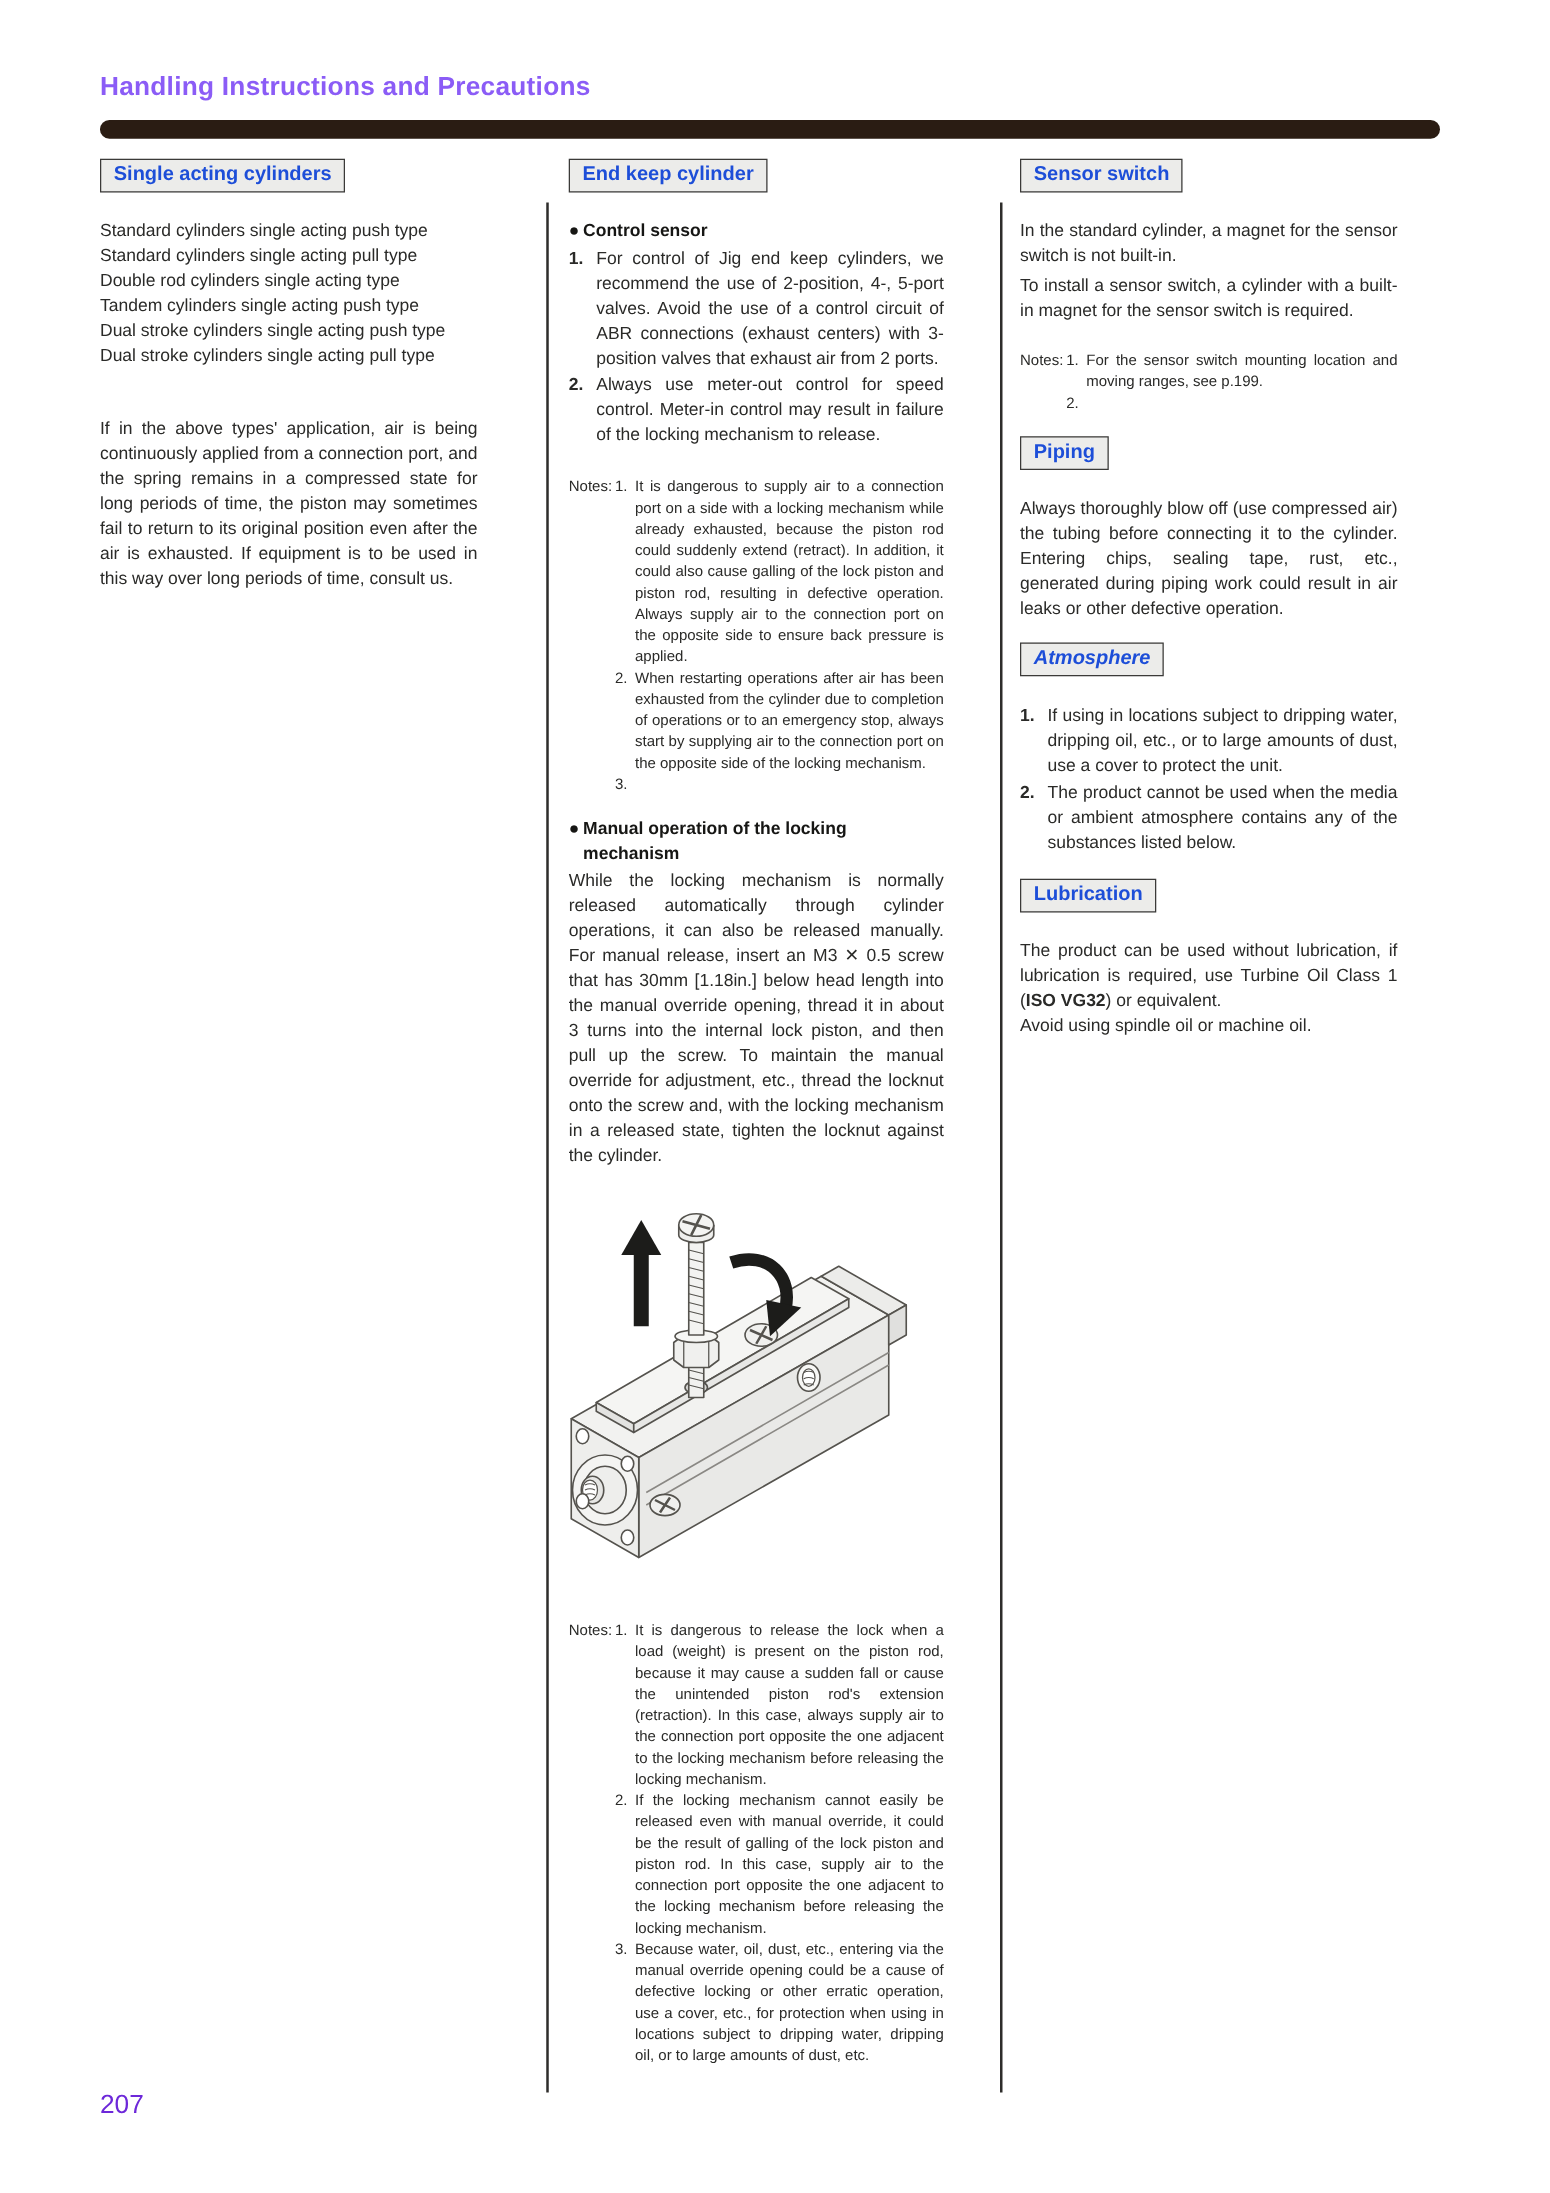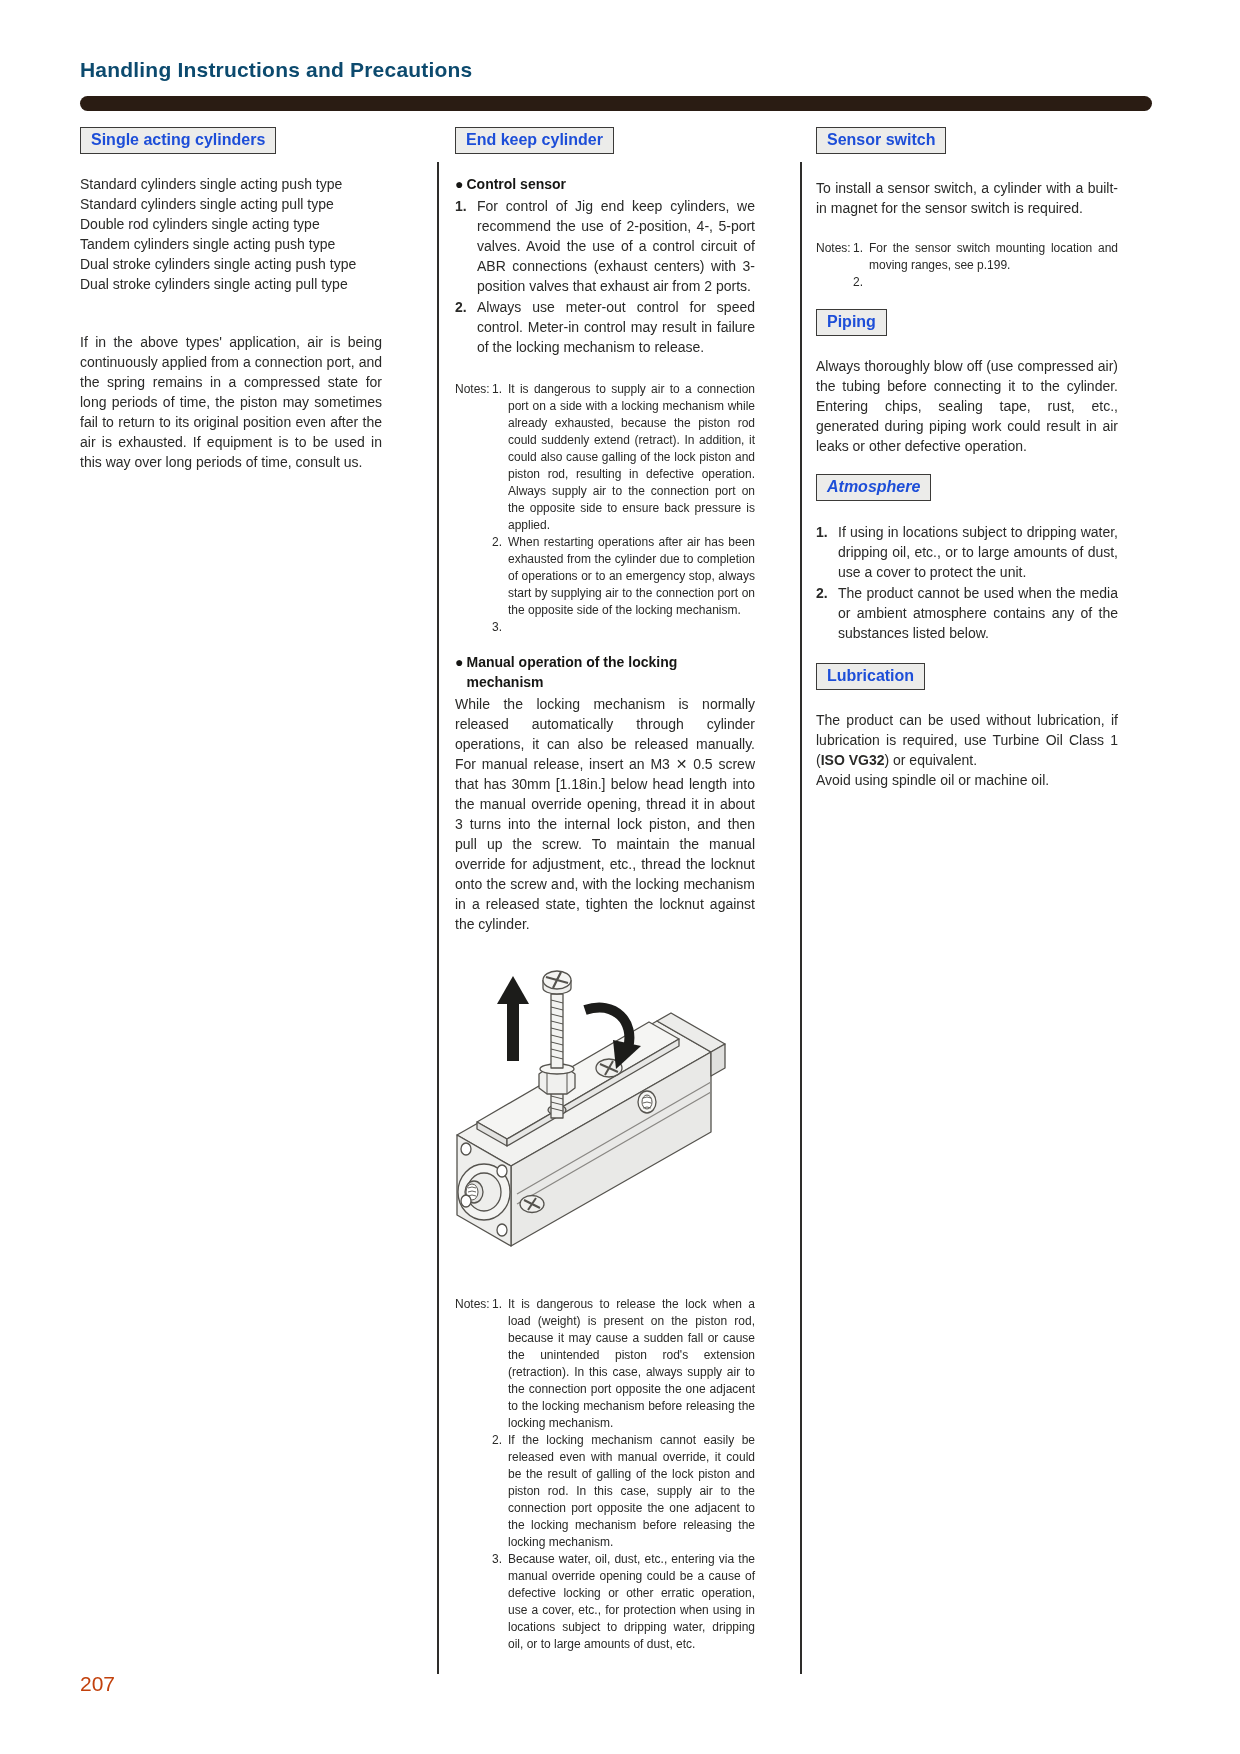--- a/index.html
+++ b/index.html
@@ -3,21 +3,21 @@
 <meta charset="utf-8">
 <style>
   html,body { margin:0; padding:0; background:#ffffff; }
   .page {
     position:relative; width:1240px; height:1754px; background:#ffffff;
     font-family:"Liberation Sans","DejaVu Sans",sans-serif;
     color:#2a2a28; overflow:hidden;
   }
   .page-title {
     position:absolute; left:80px; top:58px;
-    font-size:21px; font-weight:bold; color:#0c4a6e; letter-spacing:0.2px;
+    font-size:21px; font-weight:bold; color:#8b5cf6; letter-spacing:0.2px;
   }
   .title-rule {
     position:absolute; left:80px; top:96px; width:1072px; height:15px;
     background:#2a1c13; border-radius:8px;
   }
   .col-divider { position:absolute; top:162px; width:2px; height:1512px; background:#2e2d2b; }
   #divider-1 { left:437px; }
   #divider-2 { left:800px; }
 
   .col { position:absolute; top:127px; font-size:14px; line-height:20px; }
@@ -42,21 +42,21 @@
   .num-list .txt { flex:1; text-align:justify; }
   .sub-para { margin-left:22px; text-align:justify; }
 
   .notes { font-size:12px; line-height:17px; }
   .nrow { display:flex; }
   .nlabel { flex:none; width:37px; }
   .nnum { flex:none; width:16px; }
   .ntxt { flex:1; text-align:justify; }
 
   .figure { margin-top:8px; margin-left:-18px; }
-  .page-number { position:absolute; left:80px; top:1672px; font-size:21px; color:#c2410c; }
+  .page-number { position:absolute; left:80px; top:1672px; font-size:21px; color:#6d28d9; }
 </style>
 </head>
 <body>
 
 <div class="page">
 
   <div class="page-title">Handling Instructions and Precautions</div>
   <div class="title-rule"></div>
 
   <div class="col-divider" id="divider-1"></div>
@@ -199,20 +199,21 @@
       <div class="nrow">
         <span class="nlabel"></span>
         <span class="nnum">3.</span>
         <span class="ntxt">Because water, oil, dust, etc., entering via the manual override opening could be a cause of defective locking or other erratic operation, use a cover, etc., for protection when using in locations subject to dripping water, dripping oil, or to large amounts of dust, etc.</span>
       </div>
     </div>
   </div>
 
   <div class="col" id="col3">
     <div class="sec-header">Sensor switch</div>
+    <div class="para">In the standard cylinder, a magnet for the sensor switch is not built-in.</div>
     <div class="para" style="margin-top:4px;">To install a sensor switch, a cylinder with a built-in magnet for the sensor switch is required.</div>
 
     <div class="notes" style="margin-top:22px;">
       <div class="nrow">
         <span class="nlabel">Notes:</span>
         <span class="nnum">1.</span>
         <span class="ntxt">For the sensor switch mounting location and moving ranges, see p.199.</span>
       </div>
       <div class="nrow">
         <span class="nlabel"></span>

